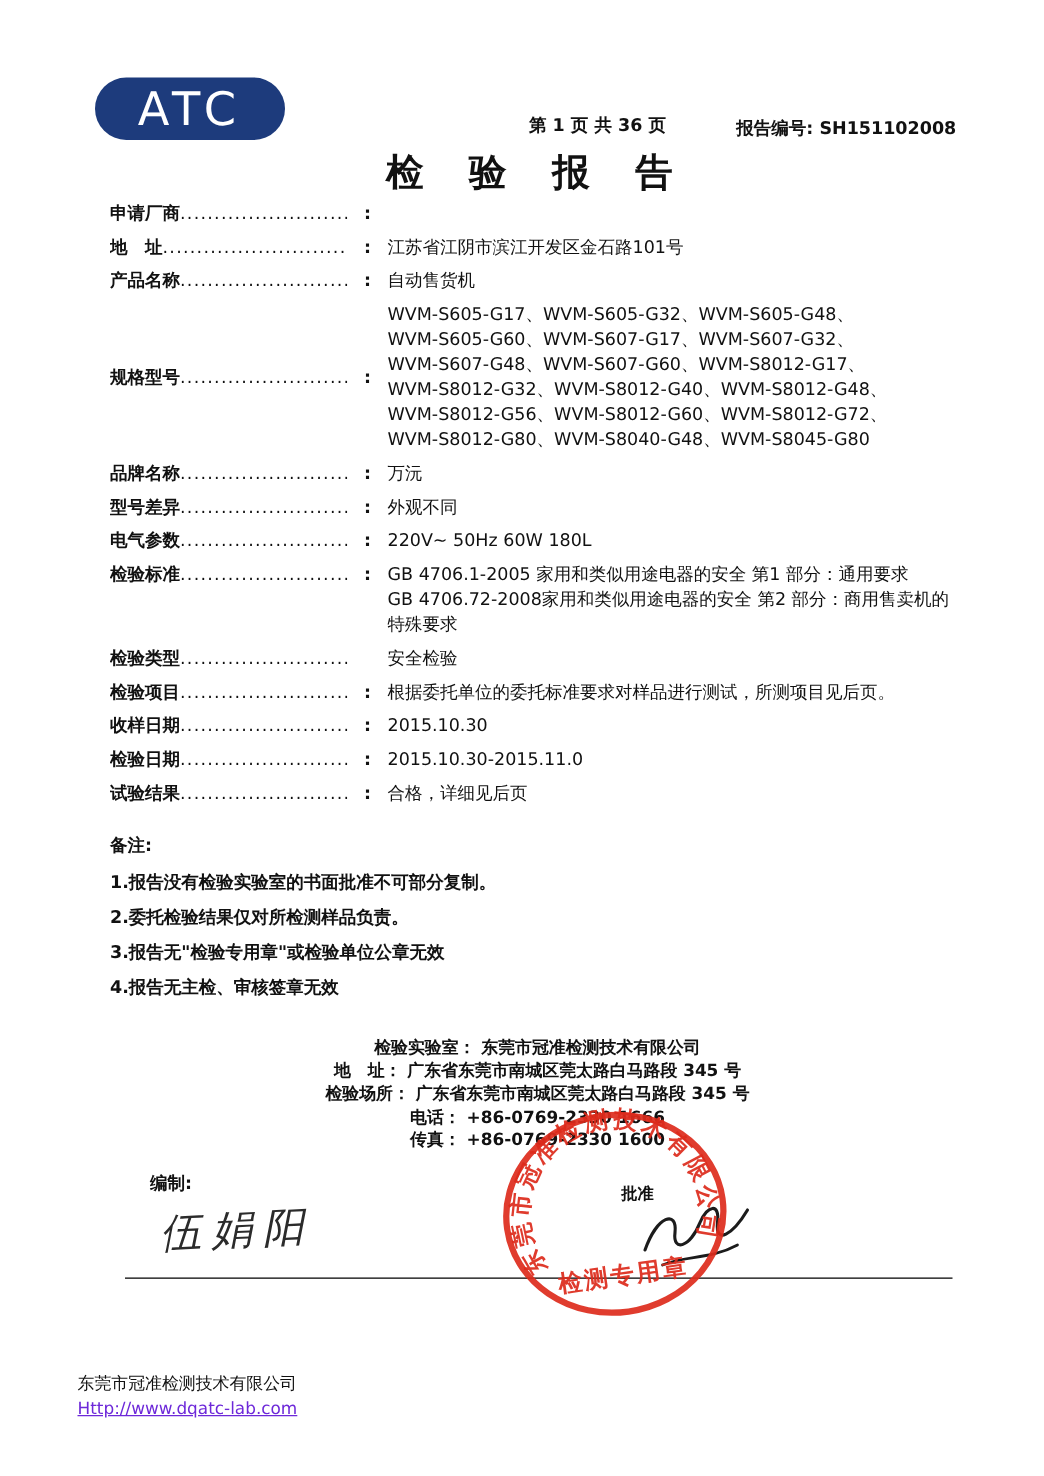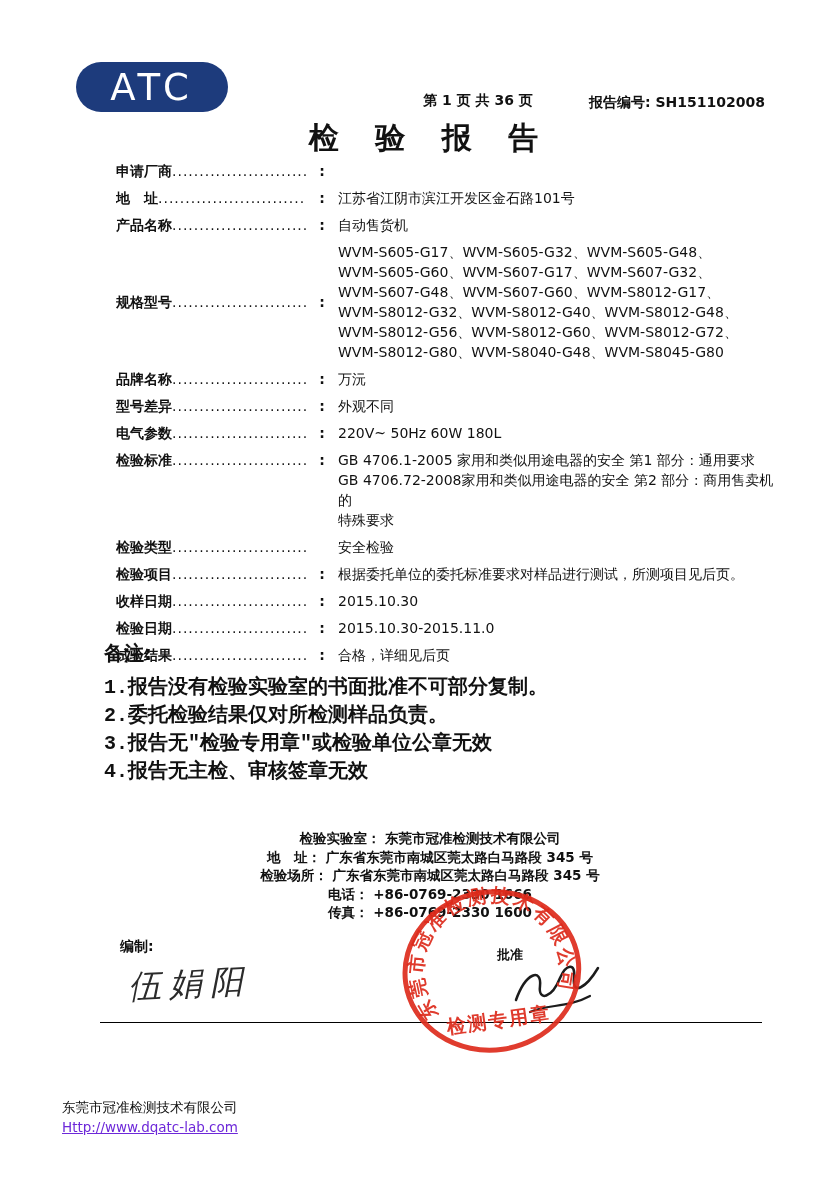--- a/index.html
+++ b/index.html
@@ -15,30 +15,30 @@
   }
   .logo-text { color:#ffffff; font-weight:normal; font-size:37px; letter-spacing:5px; line-height:1; }
   .page-info { position:absolute; top:92px; left:148px; width:660px; text-align:center; font-size:14px; font-weight:bold; }
   .report-no { position:absolute; top:94px; right:70px; font-size:14px; font-weight:bold; }
   .title { position:absolute; top:118px; left:0; width:860px; text-align:center; font-size:30px; font-weight:bold; letter-spacing:13px; }
 
   
   .fields { position:absolute; top:161px; left:88px; width:690px; }
   .row { display:flex; align-items:flex-start; margin-bottom:7px; font-size:14px; line-height:20px; }
   .row.center { align-items:center; }
-  .lbl { width:190px; display:flex; font-weight:bold; overflow:hidden; white-space:nowrap;margin-left:28px; }
+  .lbl { width:190px; display:flex; font-weight:bold; overflow:hidden; white-space:nowrap; }
   .dots { flex:1; overflow:hidden; white-space:nowrap; font-weight:normal; letter-spacing:1px; color:#111; }
   .dots::after { content:"................................................................."; }
   .colon { width:32px; text-align:center; font-weight:bold; }
   .val { flex:1; white-space:pre-line; }
 
   
-  .notes { position:absolute; top:640px; left:88px; width:680px; font-size:20px; font-weight:bold;margin-left:16px; }
+  .notes { position:absolute; top:668px; left:88px; width:680px; font-size:14px; font-weight:bold; }
   .notes-title { margin-bottom:13px; }
-  .note-item { margin-bottom:13px; line-height:15px;font-family:Liberation Mono, monospace; }
+  .note-item { margin-bottom:13px; line-height:15px; }
 
   
   .lab { position:absolute; top:829px; left:0; width:860px; text-align:center; font-size:13.5px; font-weight:bold; line-height:18.5px; }
 
   
   .prepared-label { position:absolute; left:120px; top:938px; font-size:14px; font-weight:bold; }
   .prepared-sig {
     position:absolute; left:128px; top:962px; font-size:33px; color:#2b2b2b;
     font-family:"DejaVu Serif","Liberation Serif",serif; font-style:italic;
     transform:rotate(-3deg); letter-spacing:8px; white-space:nowrap;

